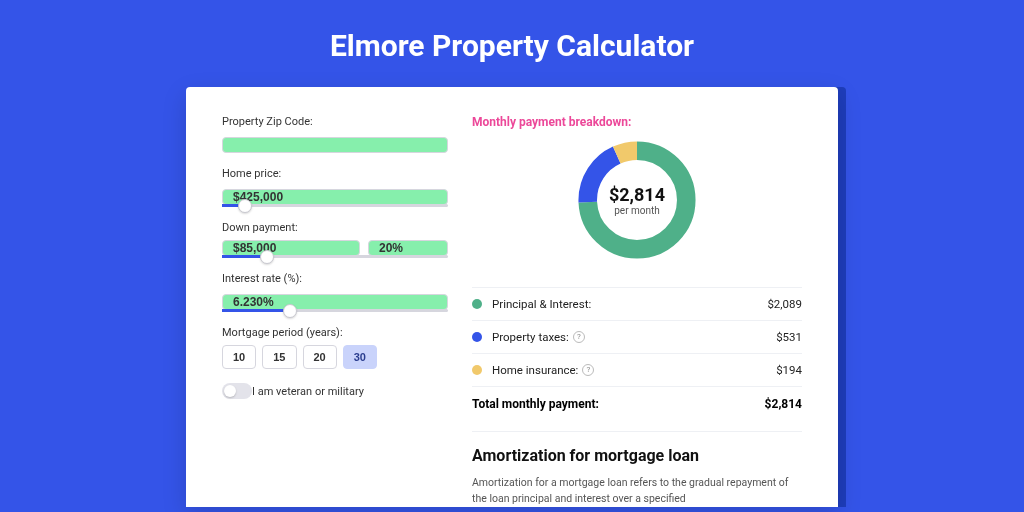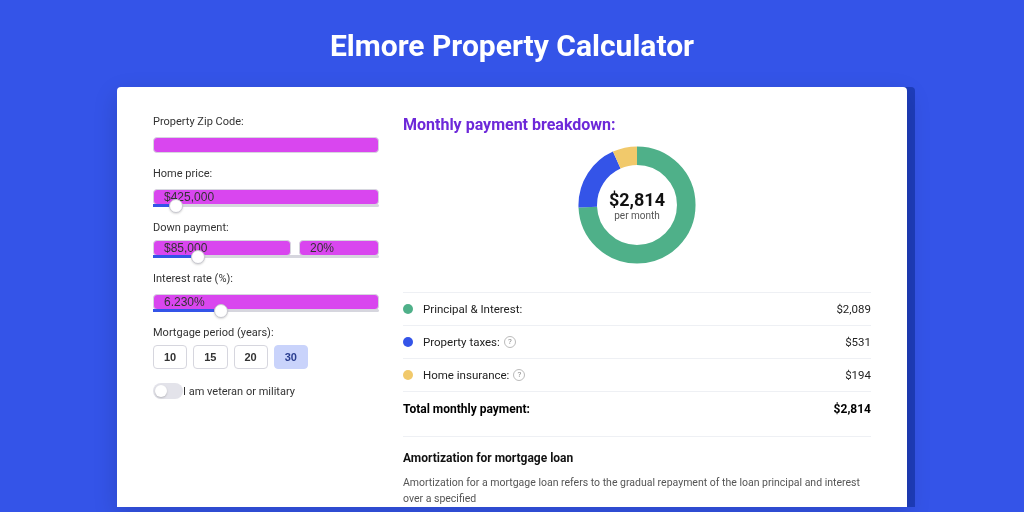--- a/index.html
+++ b/index.html
@@ -15,21 +15,21 @@
     padding: 28px 0 24px 0;
   }
   .header h1 {
     color: #fff;
     font-size: 30px;
     font-weight: 700;
   }
   .card {
     background: #fff;
     margin: 0 auto;
-    width: 790px;
+    width: 652px;
     border-radius: 4px 4px 0 0;
     box-shadow: 0 8px 24px rgba(0,0,0,0.15), 8px 0 0 #1e3dbb;
     display: flex;
     padding: 28px 36px 0 36px;
     min-height: 400px;
   }
   .left {
     width: 250px;
     padding-right: 24px;
   }
@@ -43,21 +43,22 @@
     margin-bottom: 6px;
     display: block;
   }
   .input {
     width: 100%;
     border: 1px solid #d6d6de;
     border-radius: 4px;
     padding: 0 10px;
     font-size: 12px;
     color: #333;
-    background: #d946ef;
+    background: #86efac;
+    font-weight: bold;
   }
   .input-row { display: flex; gap: 8px; }
   .input-row .input:first-child { flex: 2; }
   .input-row .input:last-child { flex: 1; }
   .slider-track {
     height: 3px;
     background: #d6d6de;
     position: relative;
     margin-top: -1px;
     border-radius: 2px;
@@ -106,23 +107,23 @@
     position: absolute;
     left: 2px; top: 2px;
     width: 12px; height: 12px;
     background: #fff;
     border-radius: 50%;
     box-shadow: 0 1px 2px rgba(0,0,0,0.2);
   }
   .toggle-label { font-size: 11px; color: #333; }
 
   .section-title {
-    font-size: 16px;
+    font-size: 12px;
     font-weight: 700;
-    color: #6d28d9;
+    color: #ec4899;
   }
   .donut-wrap {
     display: flex;
     justify-content: center;
     margin: 6px 0 22px 0;
   }
   .donut { position: relative; width: 130px; height: 130px; }
   .donut svg { width: 130px; height: 130px; transform: rotate(-90deg); }
   .donut-center {
     position: absolute; inset: 0;
@@ -156,21 +157,21 @@
   }
   .total-row {
     display: flex; padding: 10px 0;
     border-top: 1px solid #eef0f4;
     font-size: 12px; font-weight: 700; text-align: center;
   }
   .amort {
     border-top: 1px solid #eef0f4;
     margin-top: 10px; padding-top: 14px;
   }
-  .amort-title { font-size: 12px; font-weight: 700; color: #111; margin-bottom: 10px; }
+  .amort-title { font-size: 16px; font-weight: 700; color: #111; margin-bottom: 10px; }
   .amort-body { font-size: 10.5px; color: #555; line-height: 1.5; }
 </style>
 </head>
 <body>
 
 <div class="header">
   <h1>Elmore Property Calculator</h1>
 </div>
 
 <div class="card">

